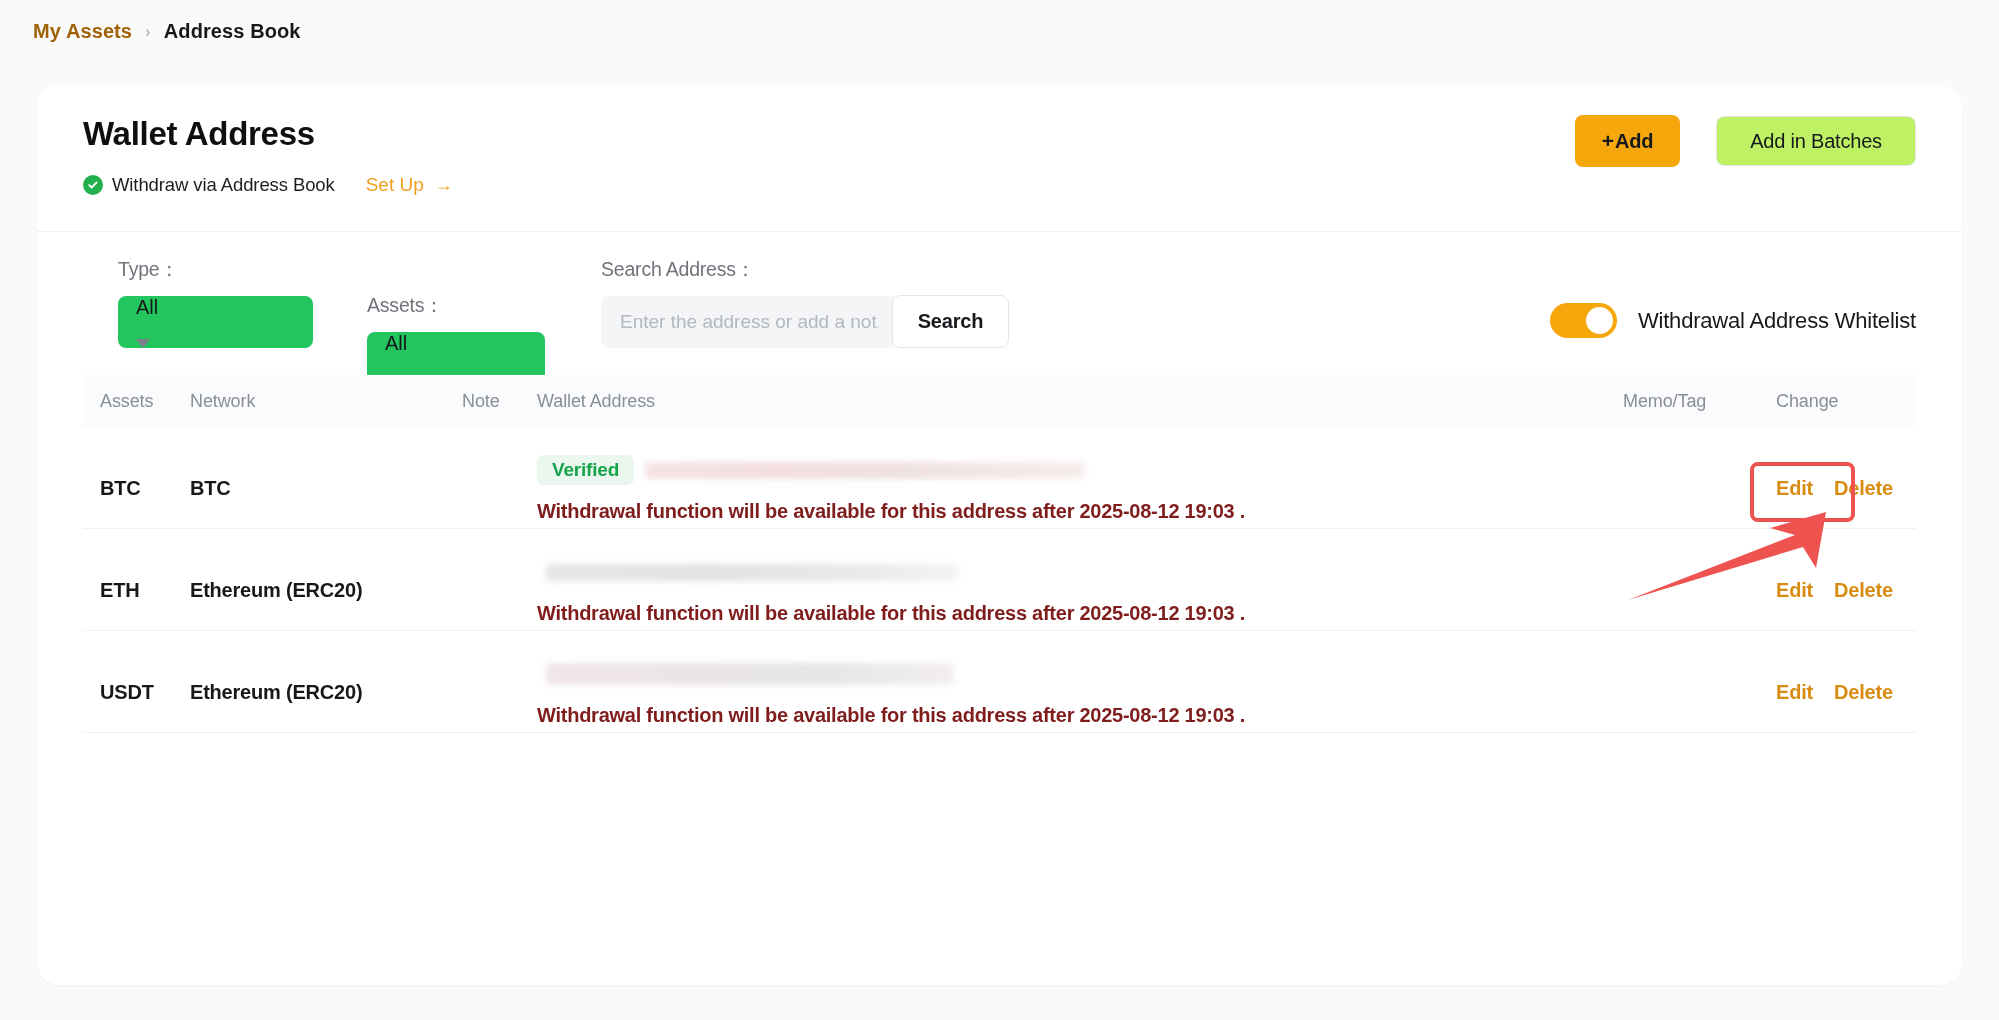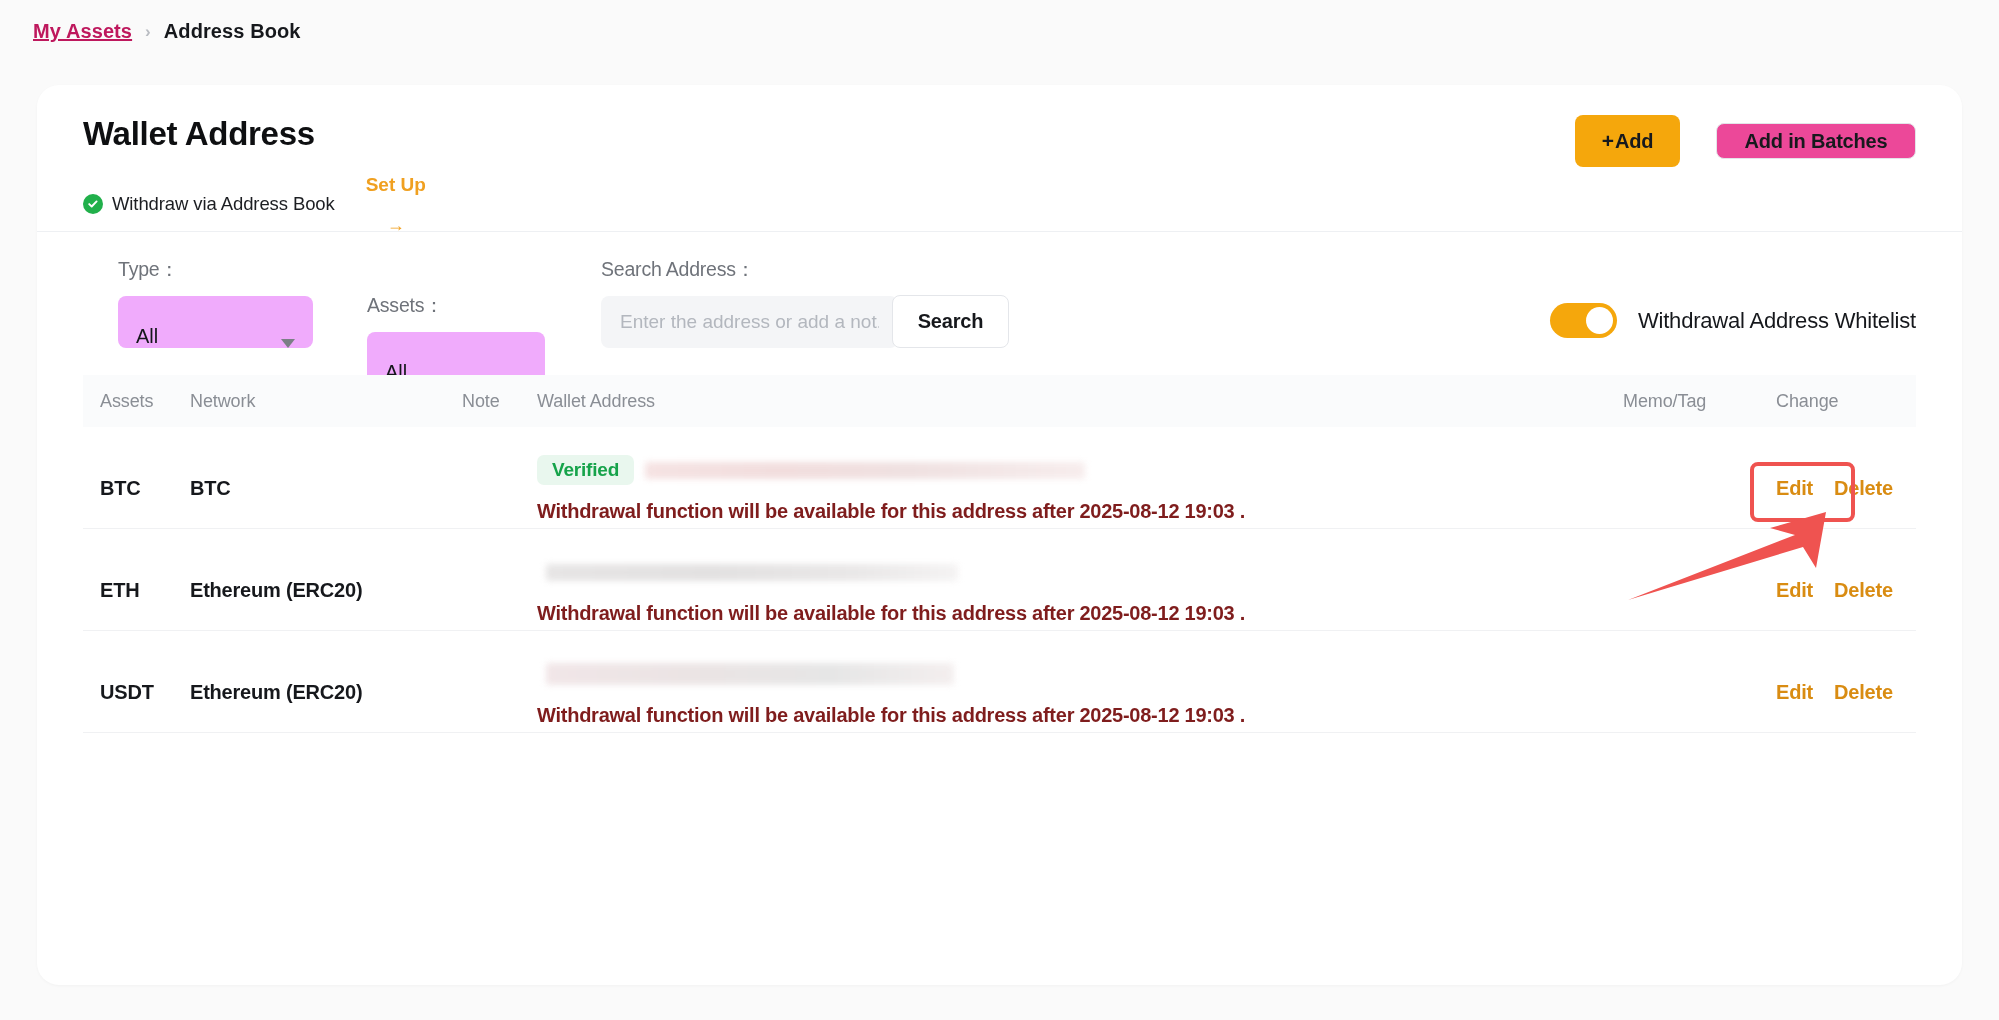--- a/index.html
+++ b/index.html
@@ -13,21 +13,21 @@
 
   .page { position: relative; width: 1999px; height: 1020px; overflow: hidden; }
 
   
   .breadcrumb {
     position: absolute;
     left: 33px; top: 20px;
     display: flex; align-items: center; gap: 13px;
     font-size: 20px;
   }
-  .crumb-muted { color: #be185d; font-weight: 700; letter-spacing: .1px; text-decoration: underline; }
+  .crumb-muted { color: #a16207; font-weight: 700; letter-spacing: .1px; }
   .crumb-sep { color: #b9bcc2; font-size: 17px; font-weight: 600; }
   .crumb-active { color: #16181c; font-weight: 700; letter-spacing: .1px; }
 
   
   .card {
     position: absolute;
     left: 37px; top: 85px;
     width: 1925px; height: 900px;
     background: #ffffff;
     border-radius: 22px;
@@ -47,65 +47,65 @@
   }
   .sub-item { display: flex; align-items: center; gap: 9px; margin-right: 30px; }
   .check {
     width: 20px; height: 20px; border-radius: 50%;
     background: #21b04b; display: inline-flex;
     align-items: center; justify-content: center; flex: 0 0 auto;
   }
   .check svg { display: block; }
   .sub-text { font-size: 18.5px; color: #1c1e22; letter-spacing: -.1px; }
   .setup {
-    display: inline-flex; align-items: center; gap: 20px;
-    color: #f0a020; font-size: 19px; font-weight: 700;
-    margin-left: 1px; cursor: pointer; flex-direction: column;
+    display: inline-flex; align-items: center; gap: 11px;
+    color: #f0a020; font-size: 19px; font-weight: 400;
+    margin-left: 1px; cursor: pointer;
   }
   .setup .arrow { font-size: 18px; line-height: 1; }
 
   .head-actions {
     position: absolute; right: 46px; top: 30px;
     display: flex; align-items: center; gap: 36px;
   }
   .btn-add {
     background: #f5a70c; color: #17191d;
     border: none; border-radius: 8px;
     width: 105px; height: 52px;
     font-size: 20px; font-weight: 700;
     font-family: inherit; cursor: pointer;
     display: inline-flex; align-items: center; justify-content: center;
     letter-spacing: -.2px;
   }
   .btn-add .plus { font-size: 21px; margin-right: 1px; font-weight: 700; }
   .btn-batches {
-    background: #ec4899; color: #17191d;
+    background: #bef264; color: #17191d;
     border: 1px solid #e3e5e9; border-radius: 8px;
-    width: 200px; height: 36px;
-    font-size: 20px; font-weight: 700;
+    width: 200px; height: 50px;
+    font-size: 20px; font-weight: 400;
     font-family: inherit; cursor: pointer;
     letter-spacing: -.2px;
   }
 
   .head-divider {
     position: absolute; left: 0; right: 0; top: 146px;
     height: 1px; background: #eef0f3;
   }
 
   
   .filters { position: relative; height: 145px; }
   .filter-group { position: absolute; top: 26px; }
   .filter-label {
     font-size: 19.5px; color: #6f737a; letter-spacing: -.2px;
     margin-bottom: 13px; display: block;
   }
   .select {
-    background: #f0abfc; border: none; border-radius: 8px;
-    height: 52px; display: flex; align-items: flex-end;
-    padding: 0 18px; cursor: pointer;
+    background: #22c55e; border: none; border-radius: 8px;
+    height: 52px; display: flex; align-items: flex-start;
+    padding: 0 18px; cursor: pointer; flex-direction: column;
   }
   .select .sel-val { font-size: 20px; color: #15171b; font-weight: 500; flex: 1; }
   .caret {
     width: 0; height: 0; border-left: 7px solid transparent;
     border-right: 7px solid transparent; border-top: 9px solid #7b7f86;
   }
   .g-type  { left: 81px;  width: 195px; }
   .g-asset { left: 330px; width: 178px; margin-top: 36px; }
   .g-search{ left: 564px; }
   .search-input {

